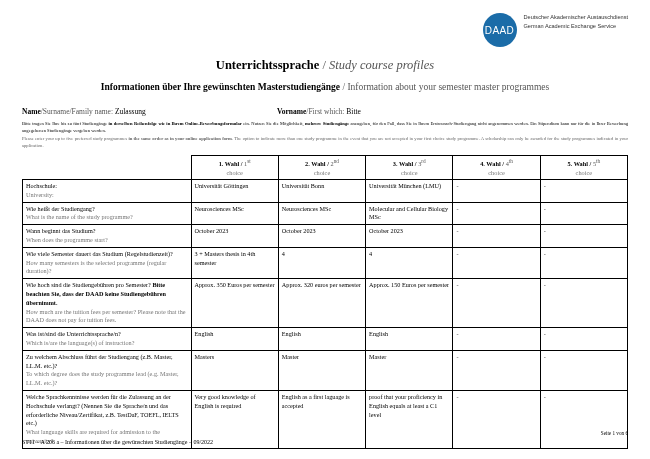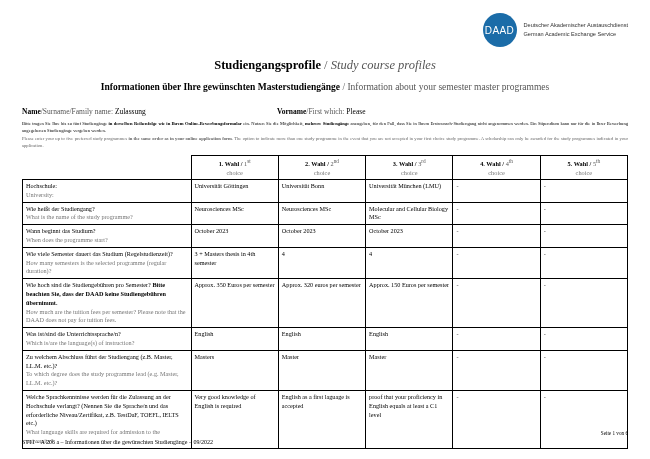--- a/index.html
+++ b/index.html
@@ -27,21 +27,21 @@
   .logo-row {
     display: flex;
     justify-content: flex-end;
     align-items: center;
     padding-top: 16px;
     height: 44px;
     box-sizing: border-box;
   }
   .logo-wrap {
     display: flex;
-    align-items: center;
+    align-items: flex-start;
     gap: 7px;
   }
   .logo-circle {
     width: 34px;
     height: 34px;
     border-radius: 50%;
     background: #1b6ca8;
     color: #ffffff;
     display: flex;
     align-items: center;
@@ -174,33 +174,33 @@
       <div class="logo-circle" style="background: rgb(27, 108, 168);">DAAD</div>
       <div class="logo-text">
         <div>Deutscher Akademischer Austauschdienst</div>
         <div>German Academic Exchange Service</div>
       </div>
     </div>
   </div>
 
   <div class="title-block">
     <div class="main-title">
-      <span class="de">Studiengangsprofile</span><span class="sep"> / </span><span class="en">Study course profiles</span>
+      <span class="de">Unterrichtssprache</span><span class="sep"> / </span><span class="en">Study course profiles</span>
     </div>
     <div class="sub-title">
       <span class="de">Informationen über Ihre gewünschten Masterstudiengänge</span><span class="sep"> / </span><span class="en">Information about your semester master programmes</span>
     </div>
   </div>
 
   <div class="name-row">
     <div class="name-field first">
       <span class="lbl-de">Name</span><span class="lbl-en">/Surname/Family name: </span><span class="val">Zulassung</span>
     </div>
     <div class="name-field">
-      <span class="lbl-de">Vorname</span><span class="lbl-en">/First which: </span><span class="val">Please</span>
+      <span class="lbl-de">Vorname</span><span class="lbl-en">/First which: </span><span class="val">Bitte</span>
     </div>
   </div>
 
   <div class="instructions">
     <p class="de"><span>Bitte tragen Sie Ihre bis zu fünf Studiengänge </span><b>in derselben Reihenfolge wie in Ihrem Online-Bewerbungsformular</b><span> ein. Nutzen Sie die Möglichkeit, </span><b>mehrere Studiengänge</b><span> anzugeben, für den Fall, dass Sie in Ihrem Erstwunsch-Studiengang nicht angenommen werden. Ein Stipendium kann nur für die in Ihrer Bewerbung angegebenen Studiengänge vergeben werden.</span></p>
     <p class="en"><span>Please enter your up to five preferred study programmes </span><b>in the same order as in your online application form</b><span>. The option to indicate more than one study programme in the event that you are not accepted in your first choice study programme. A scholarship can only be awarded for the study programmes indicated in your application.</span></p>
   </div>
 
   <table class="profiles">
     <colgroup>

